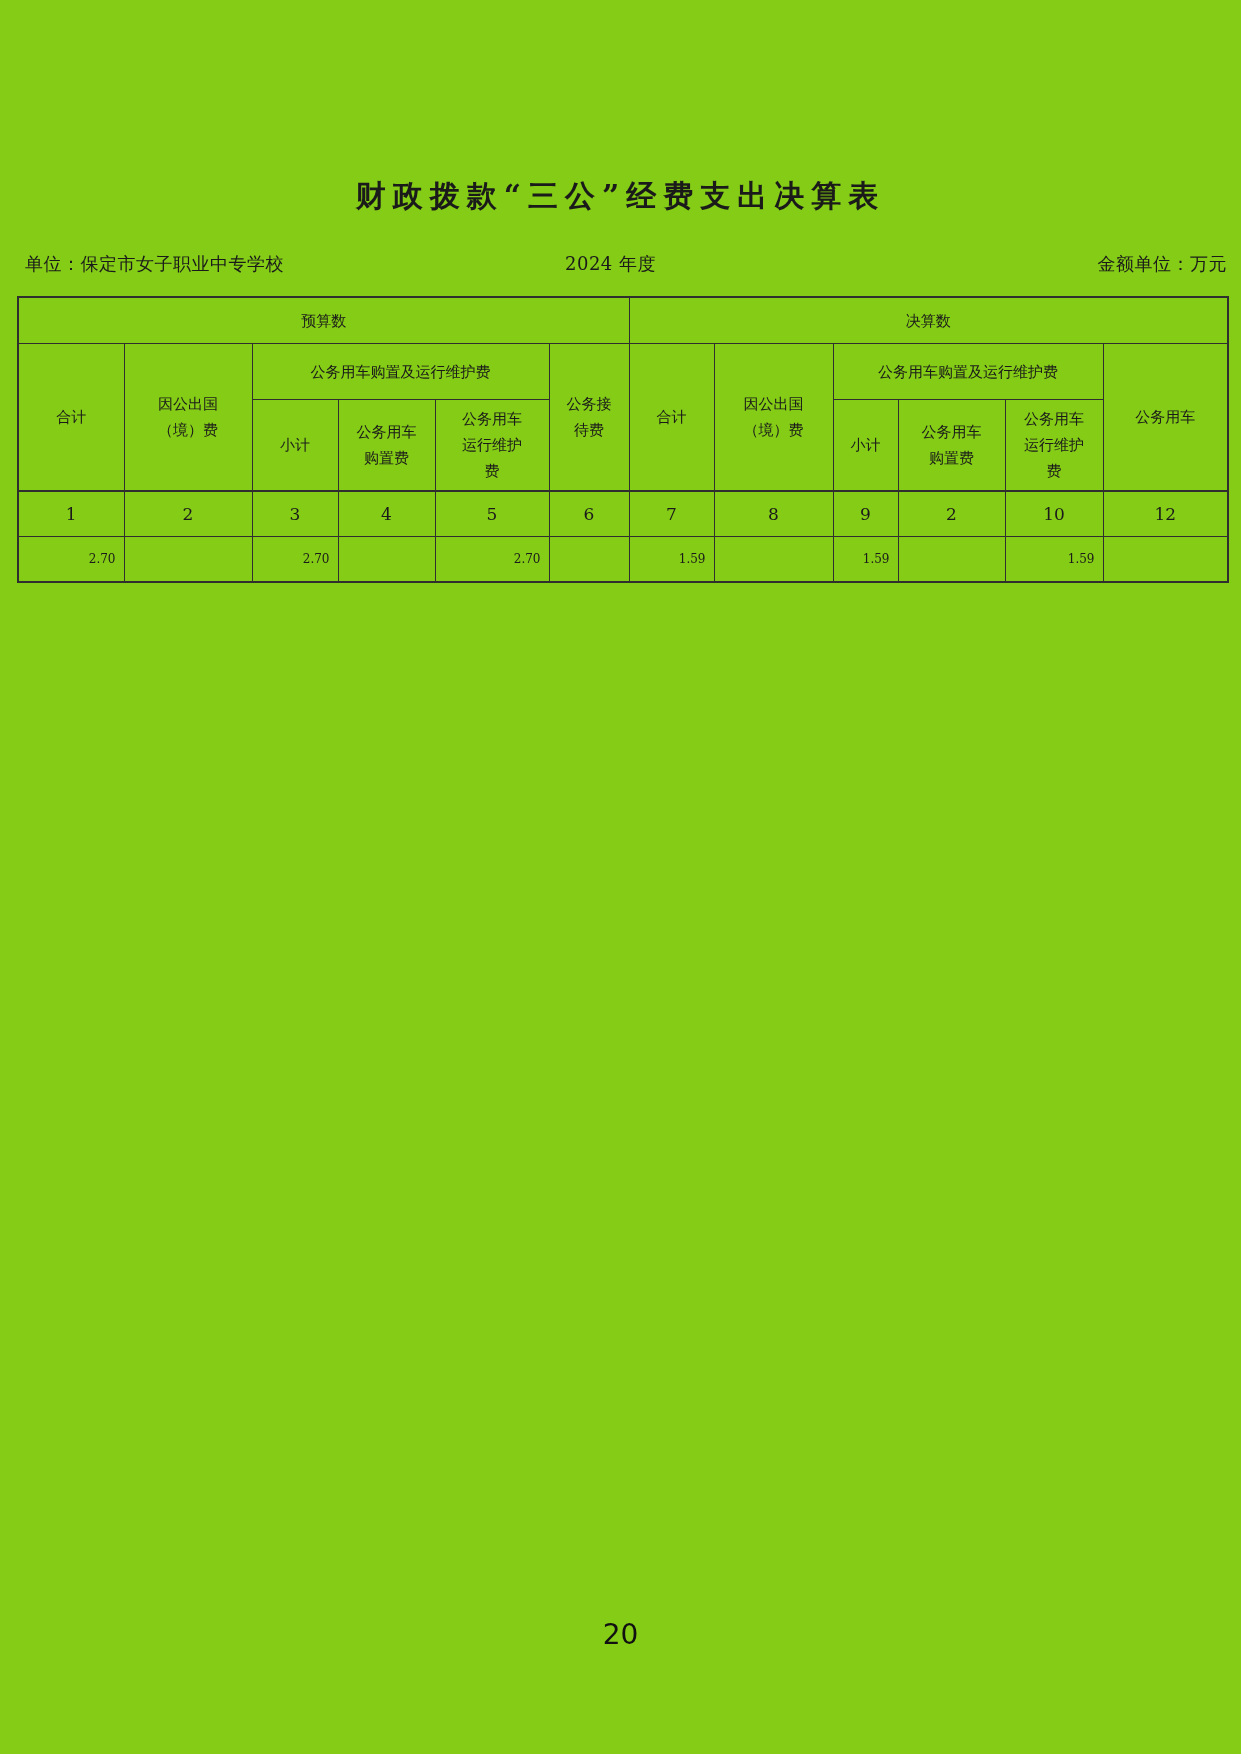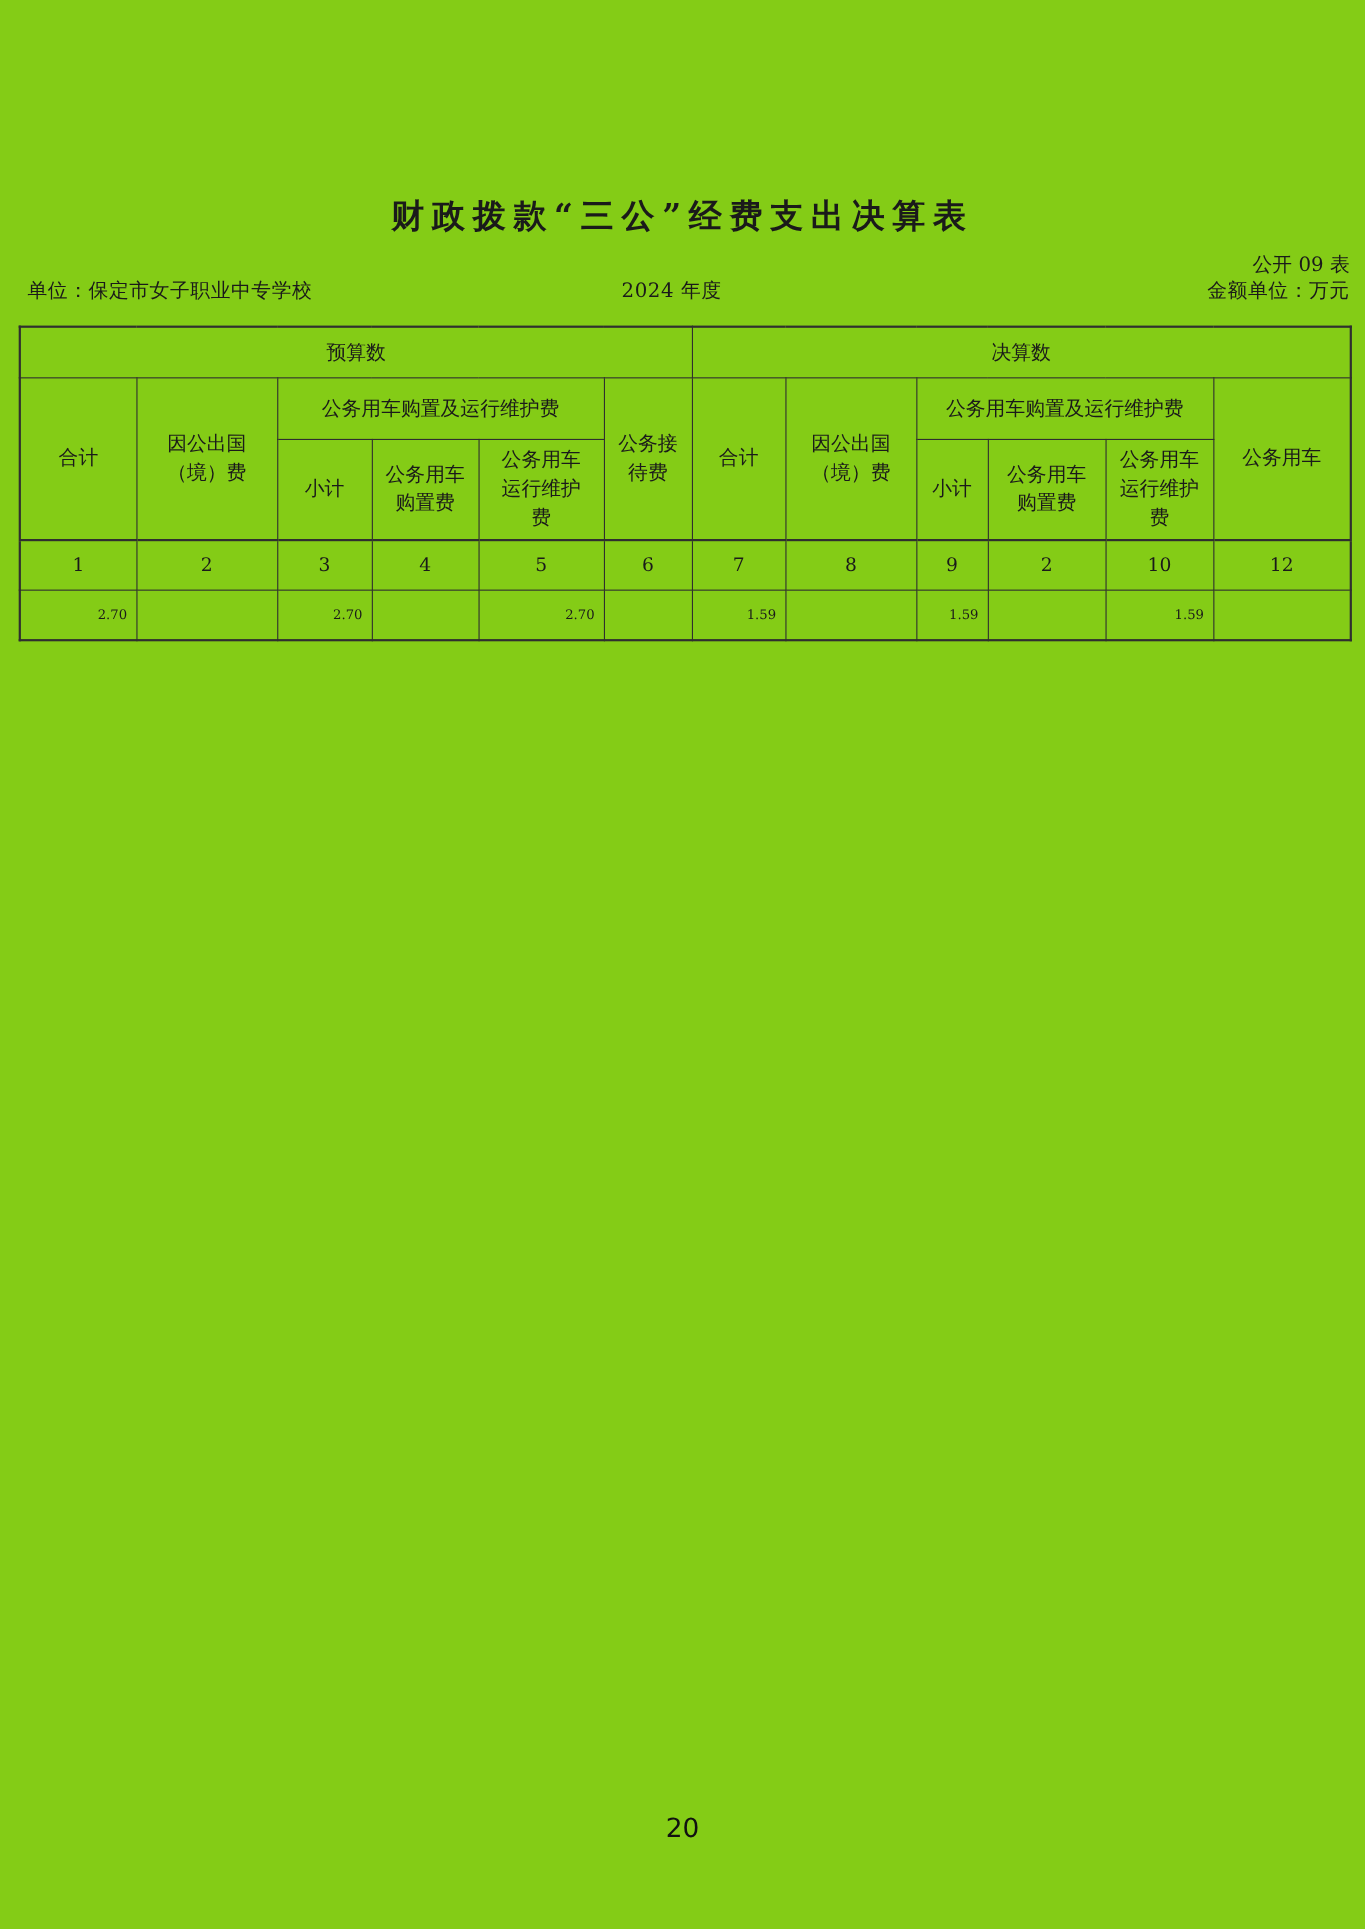--- a/index.html
+++ b/index.html
@@ -21,45 +21,44 @@
   .meta .year   { position:absolute; left:548px; top:0; }
   .meta .amount { position:absolute; right:0; top:0; }
 
   table.fin {
     position:absolute; top:296px; left:17px; width:1210px;
     border-collapse:collapse; table-layout:fixed;
     border:2px solid #2f2f2f;
   }
   table.fin td {
     border:1px solid #2f2f2f; text-align:center; vertical-align:middle;
-    font-size:18px; line-height:26px; padding:0; overflow:hidden;
+    font-size:15px; line-height:26px; padding:0; overflow:hidden;
   }
   tr.r-section td { height:45px; }
   tr.r-band td    { height:55px; }
   tr.r-sub td     { height:90px; }
   tr.r-num td     { height:44px; border-top:2px solid #2f2f2f; font-size:17px; }
   tr.r-val td     { height:44px; text-align:right; padding-right:8px; font-size:12px; }
 
   .note {
     position:absolute; top:583px; left:17px; width:1216px;
     font-size:18px; line-height:33px; letter-spacing:1px;
   }
   .page-num {
     position:absolute; top:1618px; left:0; width:100%; text-align:center;
-    font-family:"DejaVu Sans","Liberation Sans",sans-serif; font-size:24px; color:#111;margin-top:30px;
+    font-family:"DejaVu Sans","Liberation Sans",sans-serif; font-size:28px; color:#111;
   }
 </style>
 </head>
 <body>
 
 <div class="page">
 
   <div class="title">财政拨款“三公”经费支出决算表</div>
 
-  <div class="table-code">公开 09 表</div>
 
   <div class="meta">
     <span class="unit">单位：保定市女子职业中专学校</span>
     <span class="year">2024 年度</span>
     <span class="amount">金额单位：万元</span>
   </div>
 
   <table class="fin">
     <colgroup>
       <col style="width:106px">

